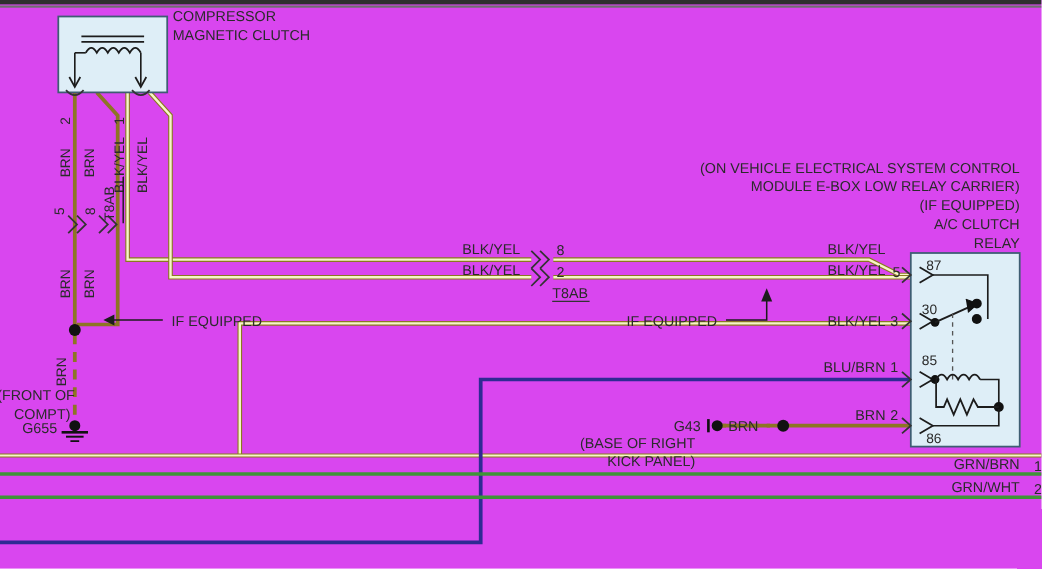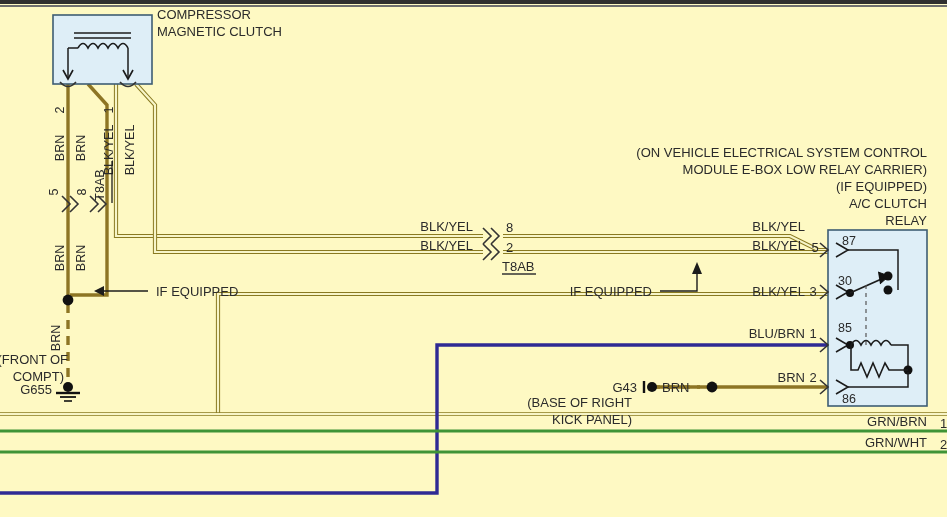--- a/index.html
+++ b/index.html
@@ -9,21 +9,21 @@
     background: #ffffff;
   }
   body {
     font-family: "Liberation Sans", sans-serif;
   }
   #diagram-root {
     position: relative;
     width: 947px;
     height: 517px;
     overflow: hidden;
-    background: #fef9c3;
+    background: #d946ef;
   }
   #wiring-svg {
     position: absolute;
     left: 0;
     top: 0;
     width: 947px;
     height: 517px;
   }
   .lbl {
     fill: #2b2b2b;

